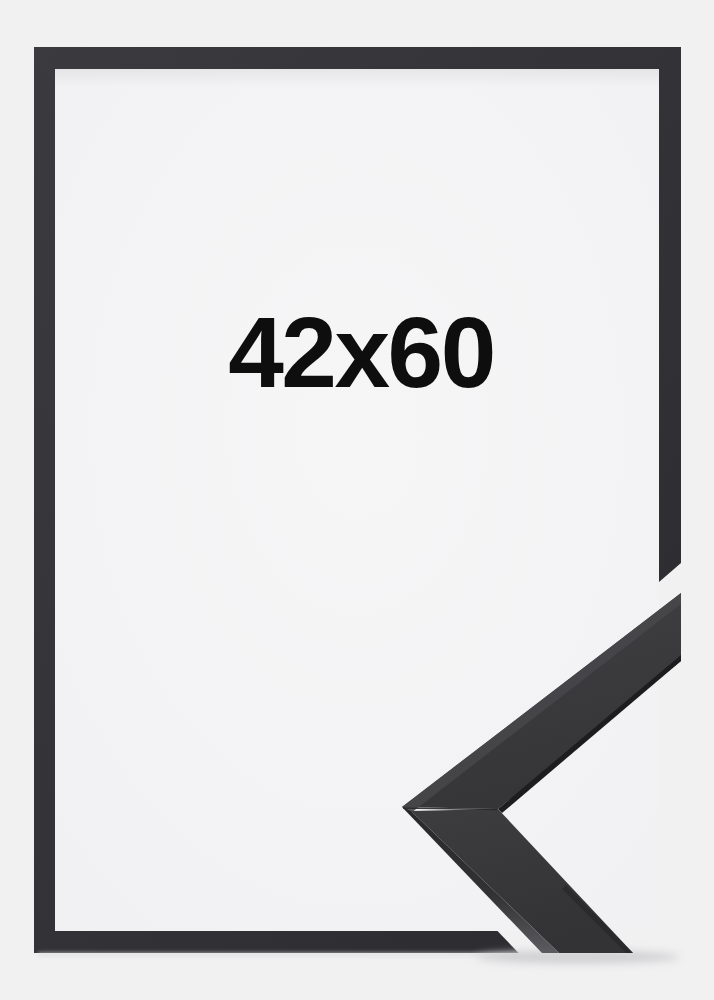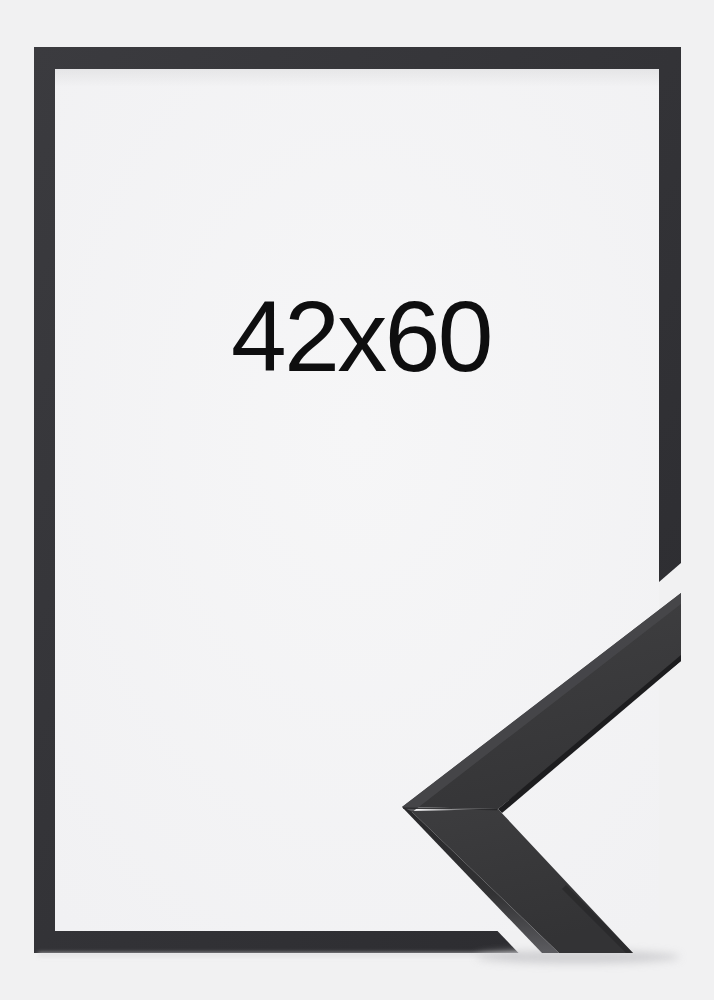--- a/index.html
+++ b/index.html
@@ -16,23 +16,23 @@
   }
   .photo-svg {
     position: absolute;
     left: 0;
     top: 0;
     display: block;
   }
   .size-label {
     position: absolute;
     left: 361px;
-    top: 340px;
+    top: 356px;
     transform: translate(-50%, -54%);
-    font-weight: 400;
+    font-weight: 700;
     font-size: 100px;
     letter-spacing: -0.025em;
     line-height: 1;
     color: var(--color-label-text, #0e0e0f);
     white-space: nowrap;
     user-select: none;
   }
 </style>
 </head>
 <body>

